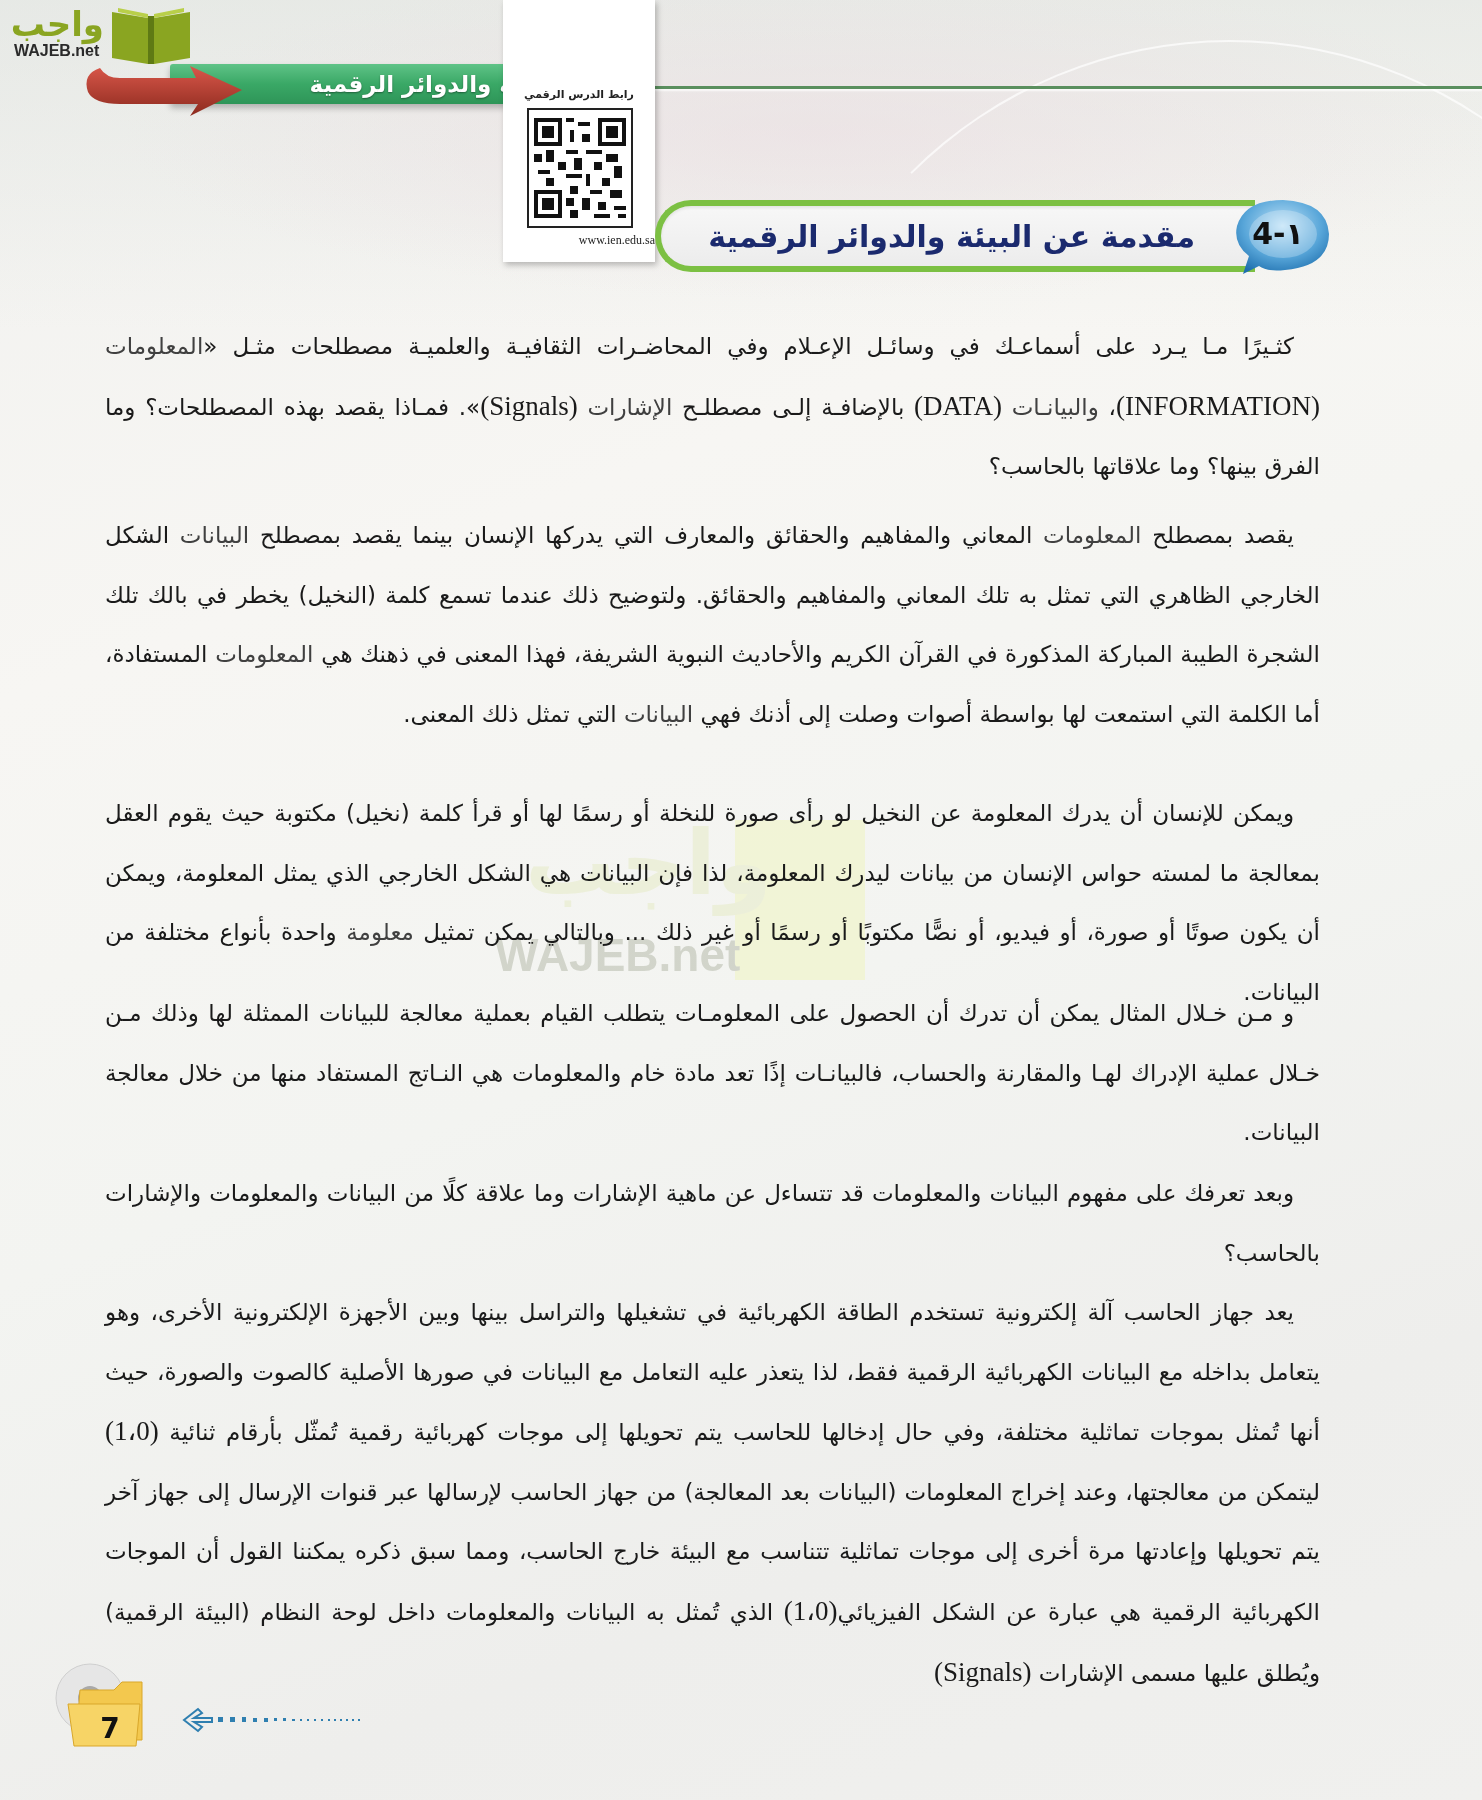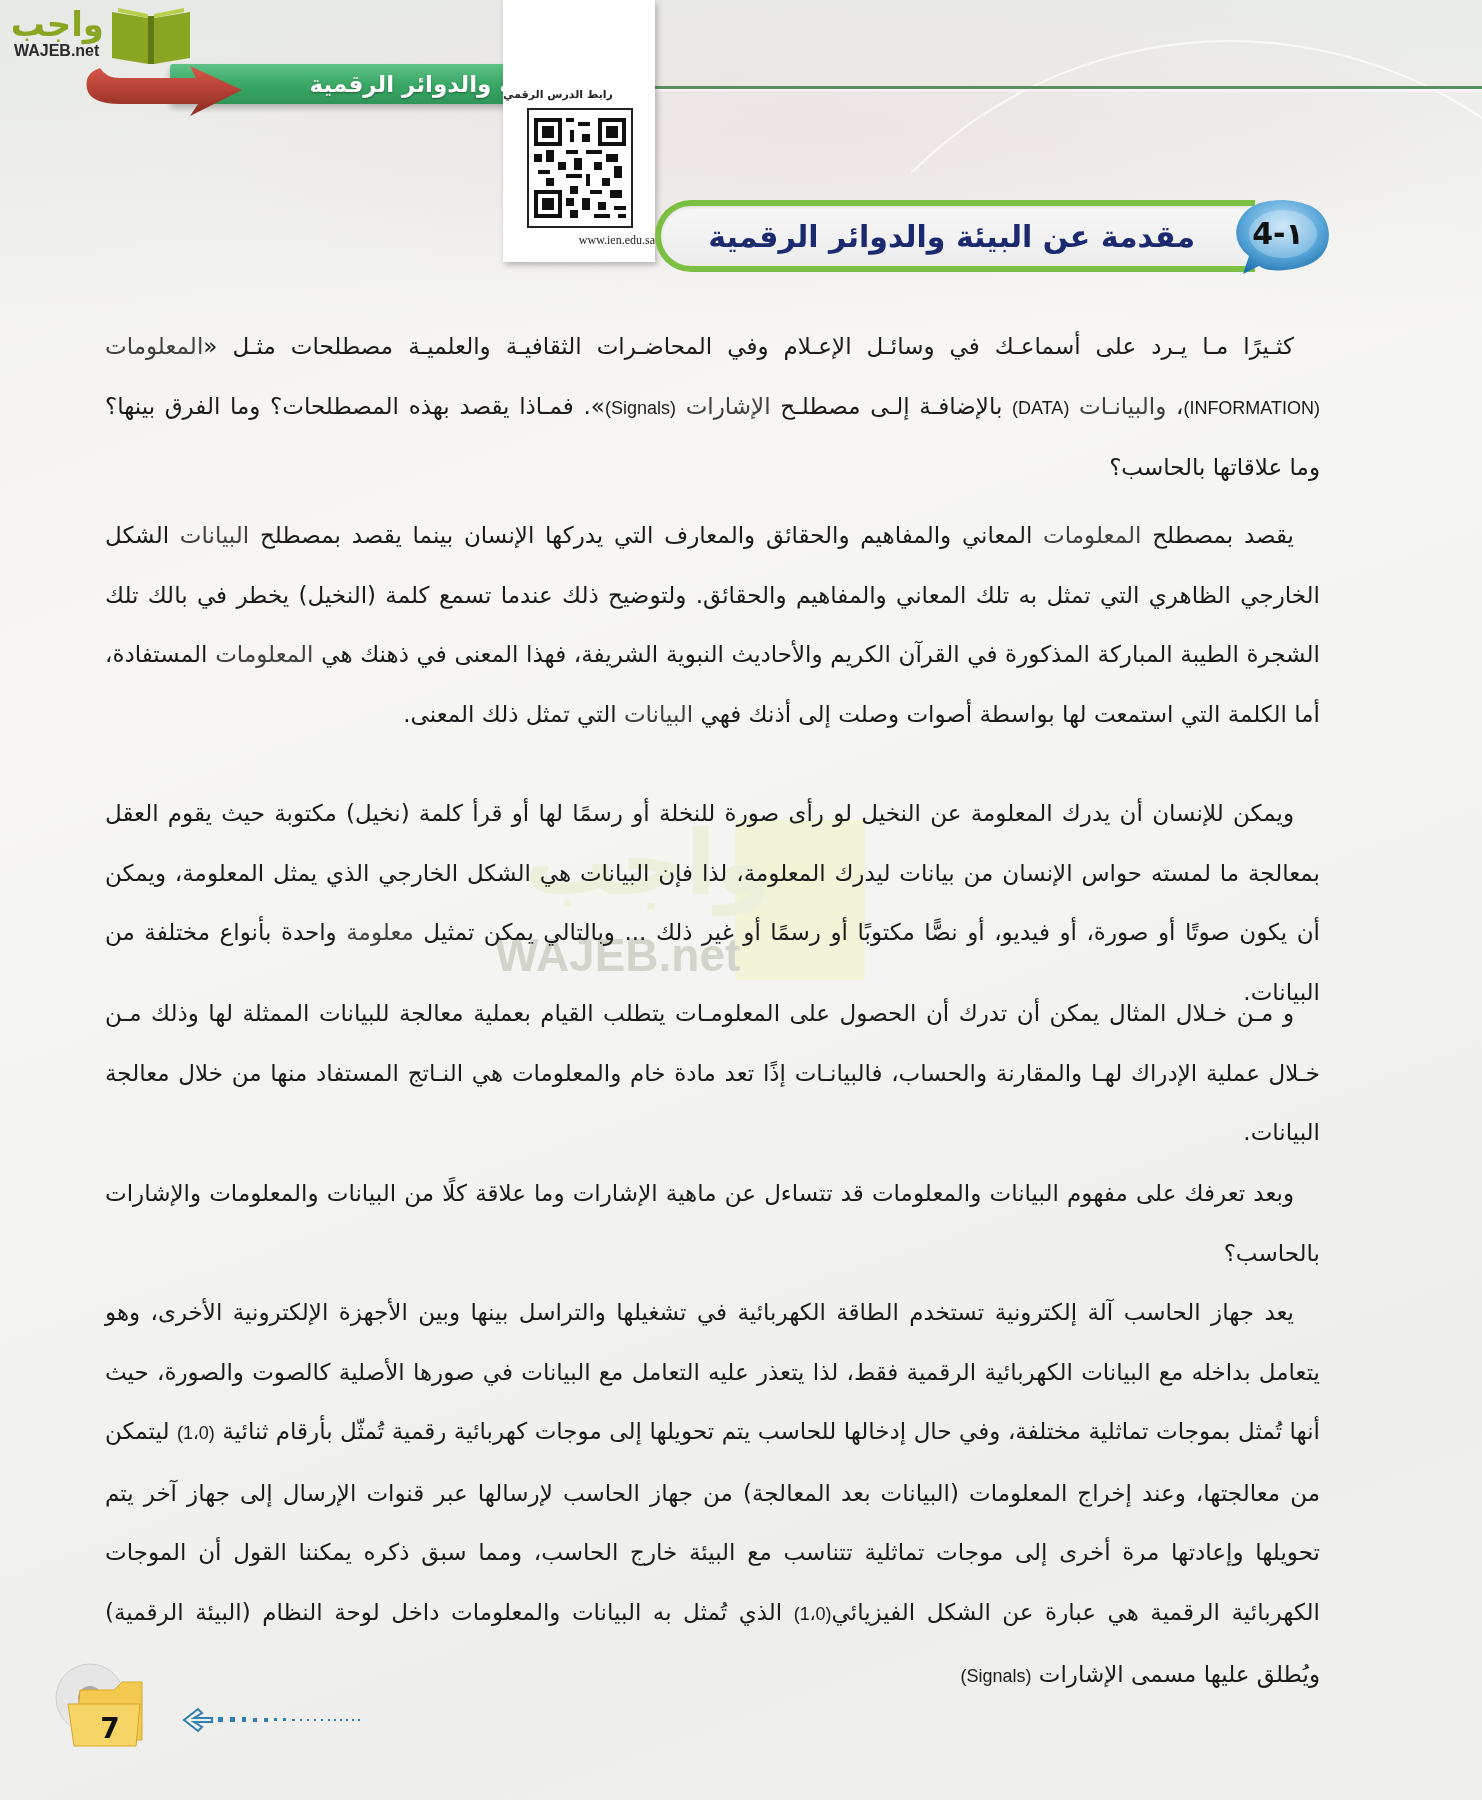--- a/index.html
+++ b/index.html
@@ -51,21 +51,21 @@
     position: absolute; right: 12px; top: 0; line-height: 40px; color: #fff;
     font-size: 23px; font-weight: bold; text-shadow: 0 1px 2px rgba(0,0,0,0.4);
   }
   .chapter-arrow { position: absolute; left: 0; top: 0; width: 170px; height: 60px; }
   
   .qr-card {
     position: absolute; left: 503px; top: 0; width: 152px; height: 262px;
     background: #fff; box-shadow: 2px 3px 6px rgba(0,0,0,0.25);
   }
   .qr-label {
-    position: absolute; top: 88px; width: 100%; text-align: left; font-size: 11px;
+    position: absolute; top: 88px; width: 100%; text-align: center; font-size: 11px;
     font-weight: bold; color: #222;
   }
   .qr-box {
     position: absolute; left: 24px; top: 108px; width: 106px; height: 120px;
     border: 2px solid #222; box-sizing: border-box; padding: 5px;
   }
   .qr-url {
     position: absolute; top: 233px; width: 100%; text-align: right; font-size: 12px;
     color: #222; direction: ltr; font-family: "Liberation Serif", serif;
   }
@@ -91,21 +91,21 @@
     line-height: 44px; font-size: 30px; font-weight: bold; color: #111;
   }
   
   .content {
     position: absolute; left: 105px; width: 1215px; right: auto;
     font-size: 23px; line-height: 59.6px; text-align: justify; direction: rtl;
   }
   .content p { margin: 0; }
   .indent { text-indent: 26px; }
   .red { color: #404040; }
-  .latin { font-family: Liberation Sans, sans-serif; font-size: 18px; }
+  .latin { font-family: Liberation Serif, serif; font-size: 27px; }
   
   .watermark {
     position: absolute; left: 485px; top: 820px; width: 330px; height: 160px;
     opacity: 0.55; pointer-events: none;
   }
   .wm-ar { position: absolute; left: 40px; top: -10px; font-size: 90px; font-weight: bold; color: #e6ebc7; }
   .wm-en { position: absolute; left: 10px; top: 108px; font-size: 46px; font-weight: bold; color: #b7bbac; direction: ltr; font-family: "Liberation Sans", sans-serif; }
   .wm-book { position: absolute; left: 250px; top: 0; width: 130px; height: 160px; background: rgba(238,242,180,0.8); }
   
   .page-folder { position: absolute; left: 52px; top: 1660px; width: 100px; height: 90px; }

